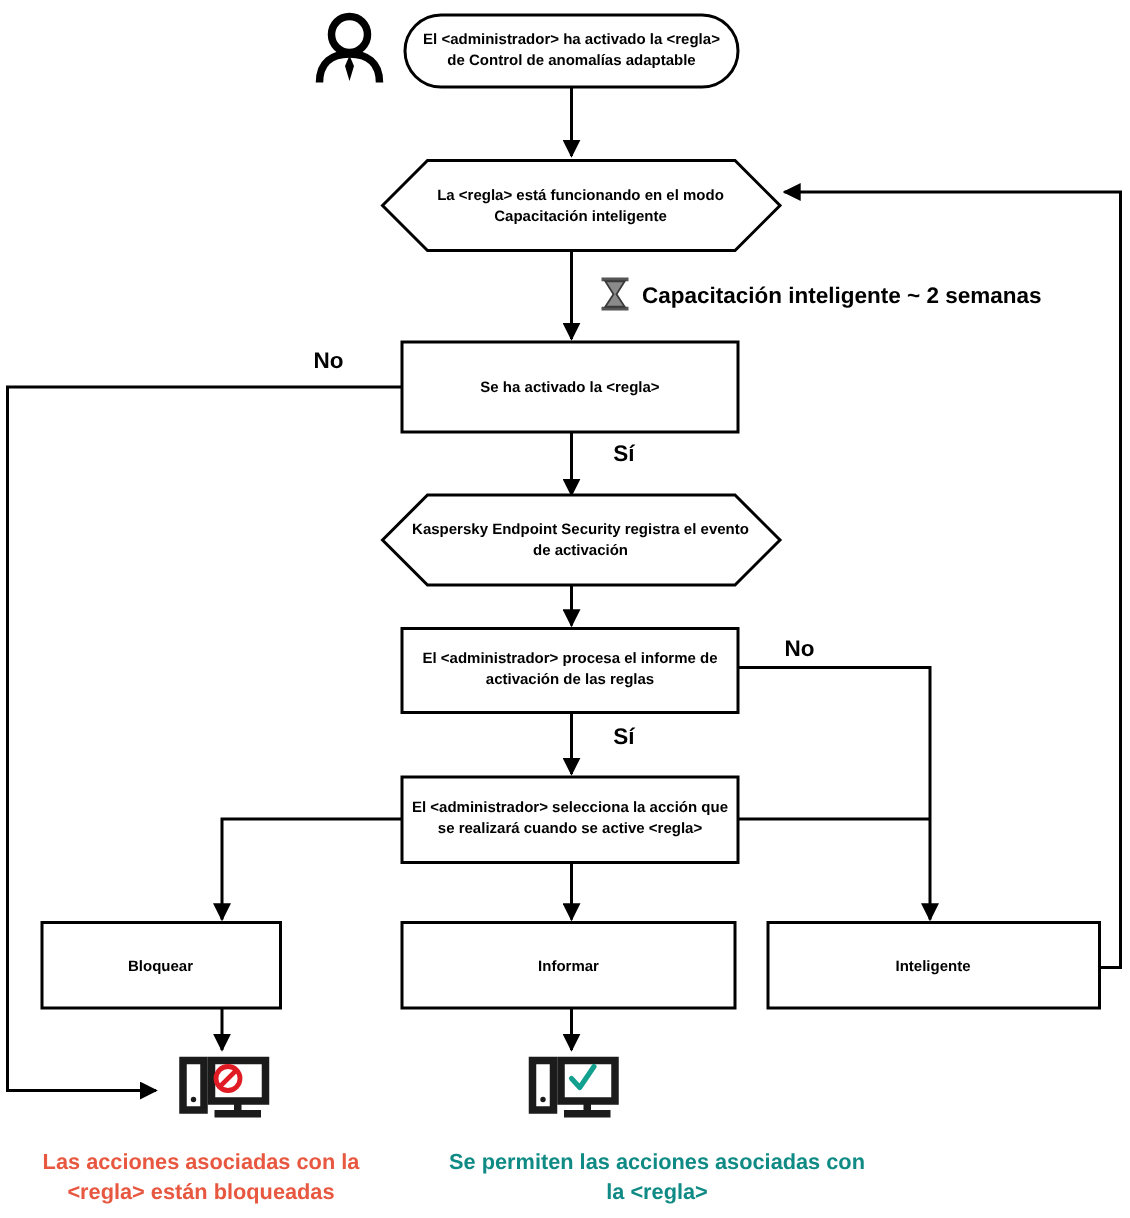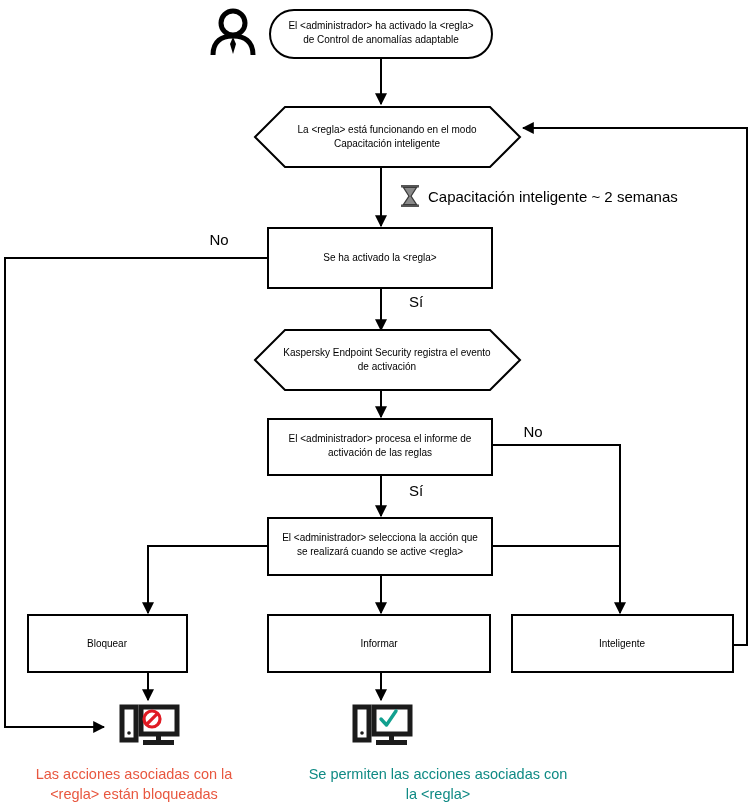--- a/index.html
+++ b/index.html
@@ -1,18 +1,18 @@
 <!DOCTYPE html>
 <html><head>
 <meta charset="utf-8">
 <style>
   html,body{margin:0;padding:0;background:#ffffff;}
   body{width:753px;height:812px;overflow:hidden;
        font-family:"Liberation Sans","DejaVu Sans",sans-serif;}
-  #stage{position:relative;width:609px;height:812px;}
+  #stage{position:relative;width:609px;height:812px;font-weight:bold;}
   svg{position:absolute;left:0;top:0;display:block;}
   .node-text{font-family:"Liberation Sans","DejaVu Sans",sans-serif;
              font-size:10px;fill:#000;text-anchor:middle;}
   .edge-label{font-family:"Liberation Sans","DejaVu Sans",sans-serif;
               font-size:15px;fill:#000;text-anchor:middle;}
   .note-label{font-family:"Liberation Sans","DejaVu Sans",sans-serif;
               font-size:15px;fill:#000;text-anchor:start;}
   .caption{font-family:"Liberation Sans","DejaVu Sans",sans-serif;
            font-size:14.5px;text-anchor:middle;}
   .shape{fill:#ffffff;stroke:#000000;stroke-width:2;}

